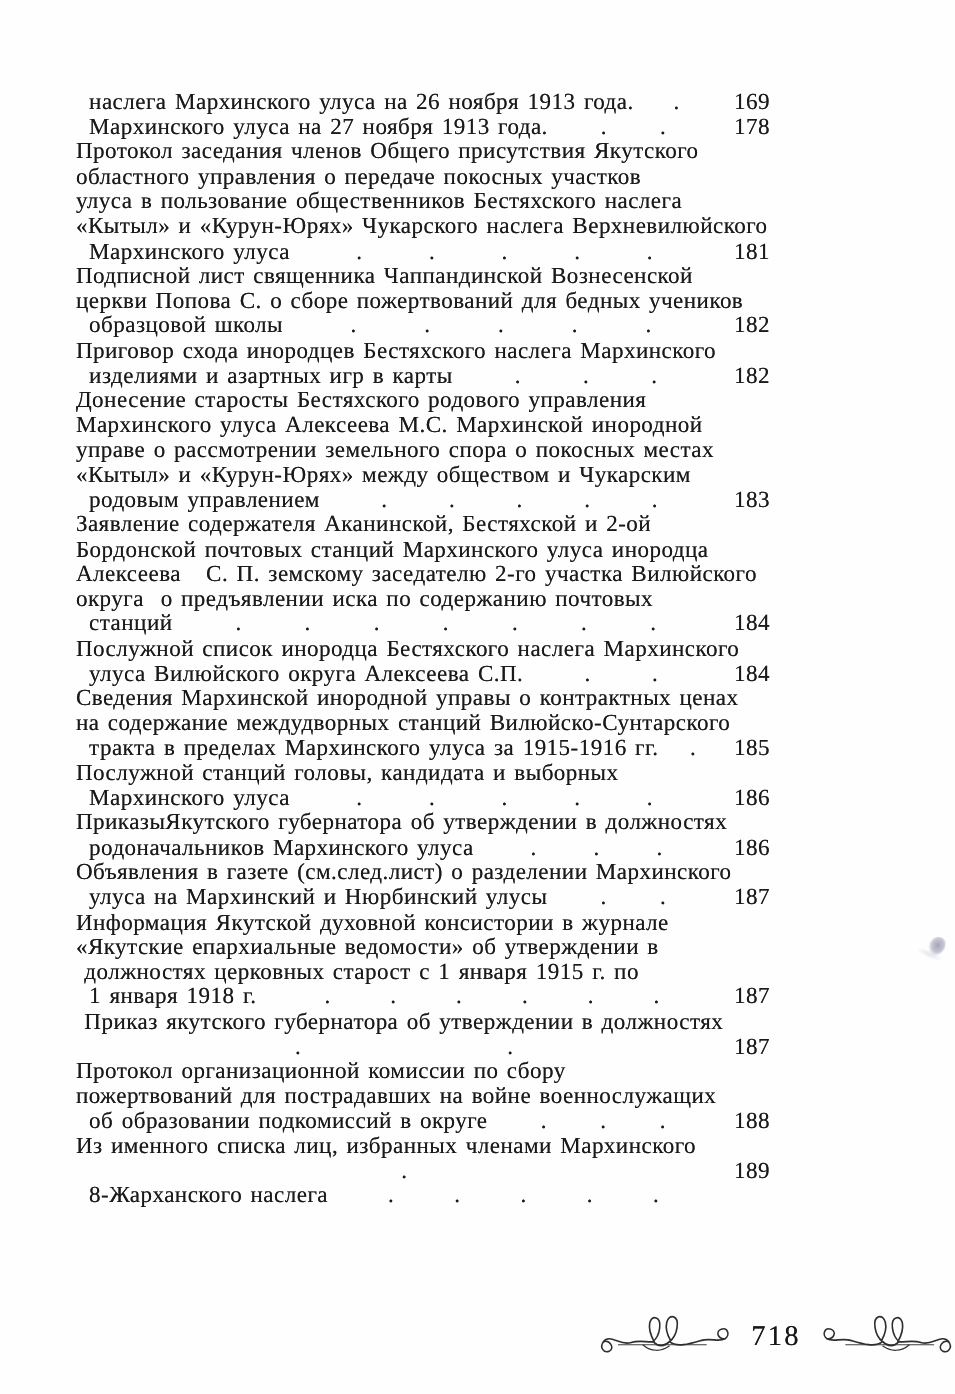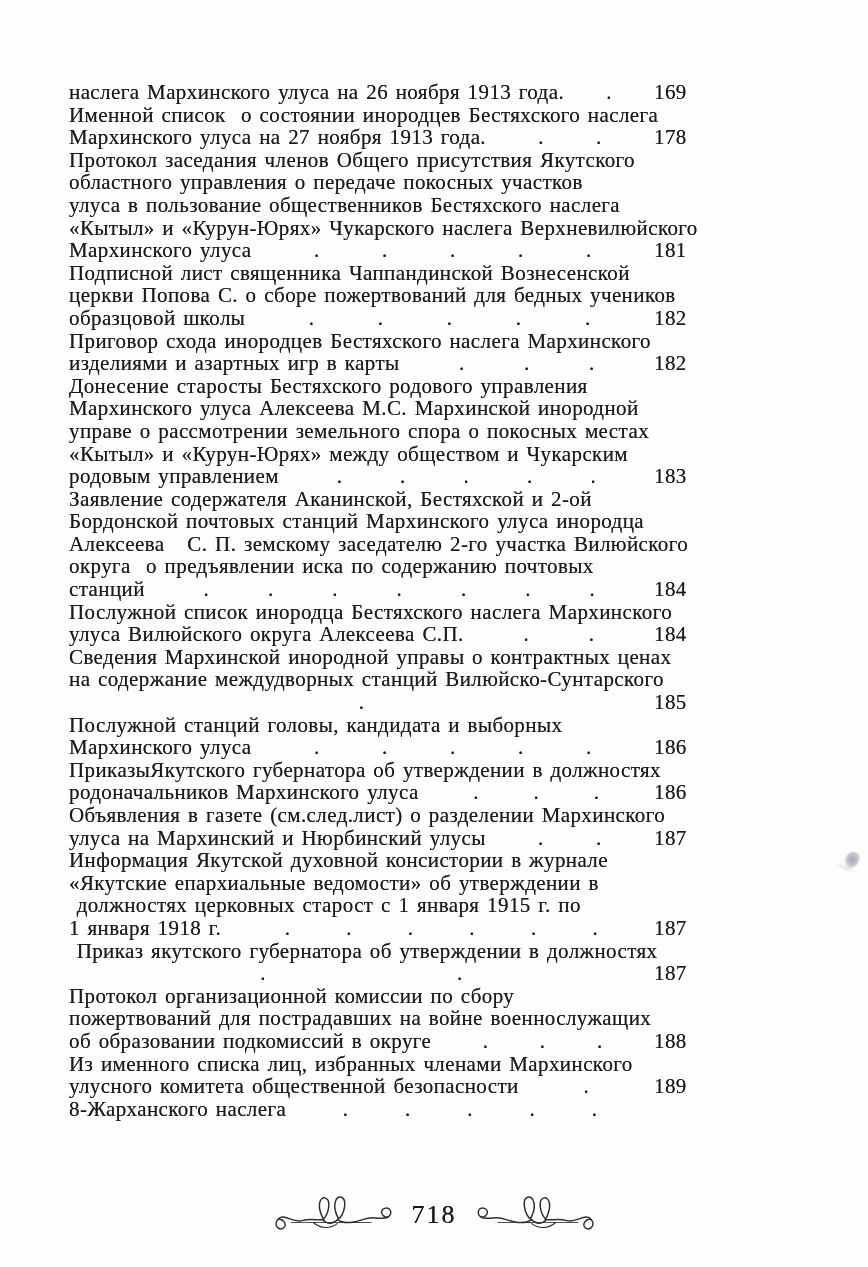--- a/index.html
+++ b/index.html
@@ -28,45 +28,47 @@
     word-spacing: 2px;
     text-shadow: 0 0 0.5px rgba(0,0,0,0.65);
   }
   .toc-line {
     white-space: pre;
   }
   .toc-line-last {
     display: flex;
     align-items: baseline;
     white-space: pre;
+    margin-left: 12px;
   }
   .line-text {
     flex: 0 0 auto;
   }
   .leader {
     flex: 1 1 auto;
     min-width: 0;
     overflow: hidden;
     display: flex;
     justify-content: space-evenly;
   }
   .leader .dot {
     flex: 0 0 auto;
   }
   .page-num {
     flex: 0 0 46px;
+    text-align: right;
     padding-right: 13px;
   }
   .footer-ornament {
     position: absolute;
     left: 0;
     right: 0;
     top: 1190px;
     display: flex;
-    justify-content: center;
+    justify-content: flex-end;
     align-items: center;
     gap: 12px;
   }
   .flourish {
     width: 122px;
     height: 50px;
     display: block;
   }
   .flourish.mirrored {
     transform: scaleX(-1);
@@ -100,21 +102,20 @@
     background: radial-gradient(ellipse, rgba(165,165,182,0.35) 0%, rgba(165,165,182,0) 70%);
   }
 </style>
 </head>
 <body>
 
 <div class="book-page">
 
   <div class="toc" id="toc-container">
       <div class="toc-line toc-line-last"><span class="line-text">наслега Мархинского улуса на 26 ноября 1913 года.</span><span class="leader"><span class="dot">.</span></span><span class="page-num">169</span></div>
-      <div class="toc-line"><span class="line-text">Именной список  о состоянии инородцев Бестяхского наслега</span></div>
       <div class="toc-line toc-line-last"><span class="line-text">Мархинского улуса на 27 ноября 1913 года.</span><span class="leader"><span class="dot">.</span><span class="dot">.</span></span><span class="page-num">178</span></div>
       <div class="toc-line"><span class="line-text">Протокол заседания членов Общего присутствия Якутского</span></div>
       <div class="toc-line"><span class="line-text">областного управления о передаче покосных участков</span></div>
       <div class="toc-line"><span class="line-text">улуса в пользование общественников Бестяхского наслега</span></div>
       <div class="toc-line"><span class="line-text">«Кытыл» и «Курун-Юрях» Чукарского наслега Верхневилюйского</span></div>
       <div class="toc-line toc-line-last"><span class="line-text">Мархинского улуса</span><span class="leader"><span class="dot">.</span><span class="dot">.</span><span class="dot">.</span><span class="dot">.</span><span class="dot">.</span></span><span class="page-num">181</span></div>
       <div class="toc-line"><span class="line-text">Подписной лист священника Чаппандинской Вознесенской</span></div>
       <div class="toc-line"><span class="line-text">церкви Попова С. о сборе пожертвований для бедных учеников</span></div>
       <div class="toc-line toc-line-last"><span class="line-text">образцовой школы</span><span class="leader"><span class="dot">.</span><span class="dot">.</span><span class="dot">.</span><span class="dot">.</span><span class="dot">.</span></span><span class="page-num">182</span></div>
       <div class="toc-line"><span class="line-text">Приговор схода инородцев Бестяхского наслега Мархинского</span></div>
@@ -126,38 +127,38 @@
       <div class="toc-line toc-line-last"><span class="line-text">родовым управлением</span><span class="leader"><span class="dot">.</span><span class="dot">.</span><span class="dot">.</span><span class="dot">.</span><span class="dot">.</span></span><span class="page-num">183</span></div>
       <div class="toc-line"><span class="line-text">Заявление содержателя Аканинской, Бестяхской и 2-ой</span></div>
       <div class="toc-line"><span class="line-text">Бордонской почтовых станций Мархинского улуса инородца</span></div>
       <div class="toc-line"><span class="line-text">Алексеева   С. П. земскому заседателю 2-го участка Вилюйского</span></div>
       <div class="toc-line"><span class="line-text">округа  о предъявлении иска по содержанию почтовых</span></div>
       <div class="toc-line toc-line-last"><span class="line-text">станций</span><span class="leader"><span class="dot">.</span><span class="dot">.</span><span class="dot">.</span><span class="dot">.</span><span class="dot">.</span><span class="dot">.</span><span class="dot">.</span></span><span class="page-num">184</span></div>
       <div class="toc-line"><span class="line-text">Послужной список инородца Бестяхского наслега Мархинского</span></div>
       <div class="toc-line toc-line-last"><span class="line-text">улуса Вилюйского округа Алексеева С.П.</span><span class="leader"><span class="dot">.</span><span class="dot">.</span></span><span class="page-num">184</span></div>
       <div class="toc-line"><span class="line-text">Сведения Мархинской инородной управы о контрактных ценах</span></div>
       <div class="toc-line"><span class="line-text">на содержание междудворных станций Вилюйско-Сунтарского</span></div>
-      <div class="toc-line toc-line-last"><span class="leader"><span class="dot">.</span></span><span class="page-num">185</span></div>
+      <div class="toc-line toc-line-last"><span class="line-text">тракта в пределах Мархинского улуса за 1915-1916 гг. </span><span class="leader"><span class="dot">.</span></span><span class="page-num">185</span></div>
       <div class="toc-line"><span class="line-text">Послужной станций головы, кандидата и выборных</span></div>
       <div class="toc-line toc-line-last"><span class="line-text">Мархинского улуса</span><span class="leader"><span class="dot">.</span><span class="dot">.</span><span class="dot">.</span><span class="dot">.</span><span class="dot">.</span></span><span class="page-num">186</span></div>
       <div class="toc-line"><span class="line-text">ПриказыЯкутского губернатора об утверждении в должностях</span></div>
       <div class="toc-line toc-line-last"><span class="line-text">родоначальников Мархинского улуса</span><span class="leader"><span class="dot">.</span><span class="dot">.</span><span class="dot">.</span></span><span class="page-num">186</span></div>
       <div class="toc-line"><span class="line-text">Объявления в газете (см.след.лист) о разделении Мархинского</span></div>
       <div class="toc-line toc-line-last"><span class="line-text">улуса на Мархинский и Нюрбинский улусы</span><span class="leader"><span class="dot">.</span><span class="dot">.</span></span><span class="page-num">187</span></div>
       <div class="toc-line"><span class="line-text">Информация Якутской духовной консистории в журнале</span></div>
       <div class="toc-line"><span class="line-text">«Якутские епархиальные ведомости» об утверждении в</span></div>
       <div class="toc-line"><span class="line-text"> должностях церковных старост с 1 января 1915 г. по</span></div>
       <div class="toc-line toc-line-last"><span class="line-text">1 января 1918 г. </span><span class="leader"><span class="dot">.</span><span class="dot">.</span><span class="dot">.</span><span class="dot">.</span><span class="dot">.</span><span class="dot">.</span></span><span class="page-num">187</span></div>
       <div class="toc-line"><span class="line-text"> Приказ якутского губернатора об утверждении в должностях</span></div>
       <div class="toc-line toc-line-last"><span class="leader"><span class="dot">.</span><span class="dot">.</span></span><span class="page-num">187</span></div>
       <div class="toc-line"><span class="line-text">Протокол организационной комиссии по сбору</span></div>
       <div class="toc-line"><span class="line-text">пожертвований для пострадавших на войне военнослужащих</span></div>
       <div class="toc-line toc-line-last"><span class="line-text">об образовании подкомиссий в округе</span><span class="leader"><span class="dot">.</span><span class="dot">.</span><span class="dot">.</span></span><span class="page-num">188</span></div>
       <div class="toc-line"><span class="line-text">Из именного списка лиц, избранных членами Мархинского</span></div>
-      <div class="toc-line toc-line-last"><span class="line-text">улусного комитета общественной безопасности</span><span class="leader"><span class="dot">.</span></span><span class="page-num">189</span></div>
+      <div class="toc-line toc-line-last"><span class="leader"><span class="dot">.</span></span><span class="page-num">189</span></div>
       <div class="toc-line toc-line-last"><span class="line-text">8-Жарханского наслега</span><span class="leader"><span class="dot">.</span><span class="dot">.</span><span class="dot">.</span><span class="dot">.</span><span class="dot">.</span></span><span class="page-num"></span></div>
     </div>
 
   <div class="footer-ornament">
     <svg class="flourish" viewBox="0 0 130 50" fill="none" xmlns="http://www.w3.org/2000/svg">
       <path d="M6 30 C2 35 6 42 12 39 C17 36 12 28 6 30" stroke="#2e2e2e" stroke-width="1.5"></path>
       <path d="M6 30 C12 22 22 34 32 31 C42 28 48 31 55 30
                C47 15 51 5 57 7 C63 9 61 24 54 30
                C60 36 66 34 71 29
                C63 15 68 4 74 6 C80 8 78 24 70 30

